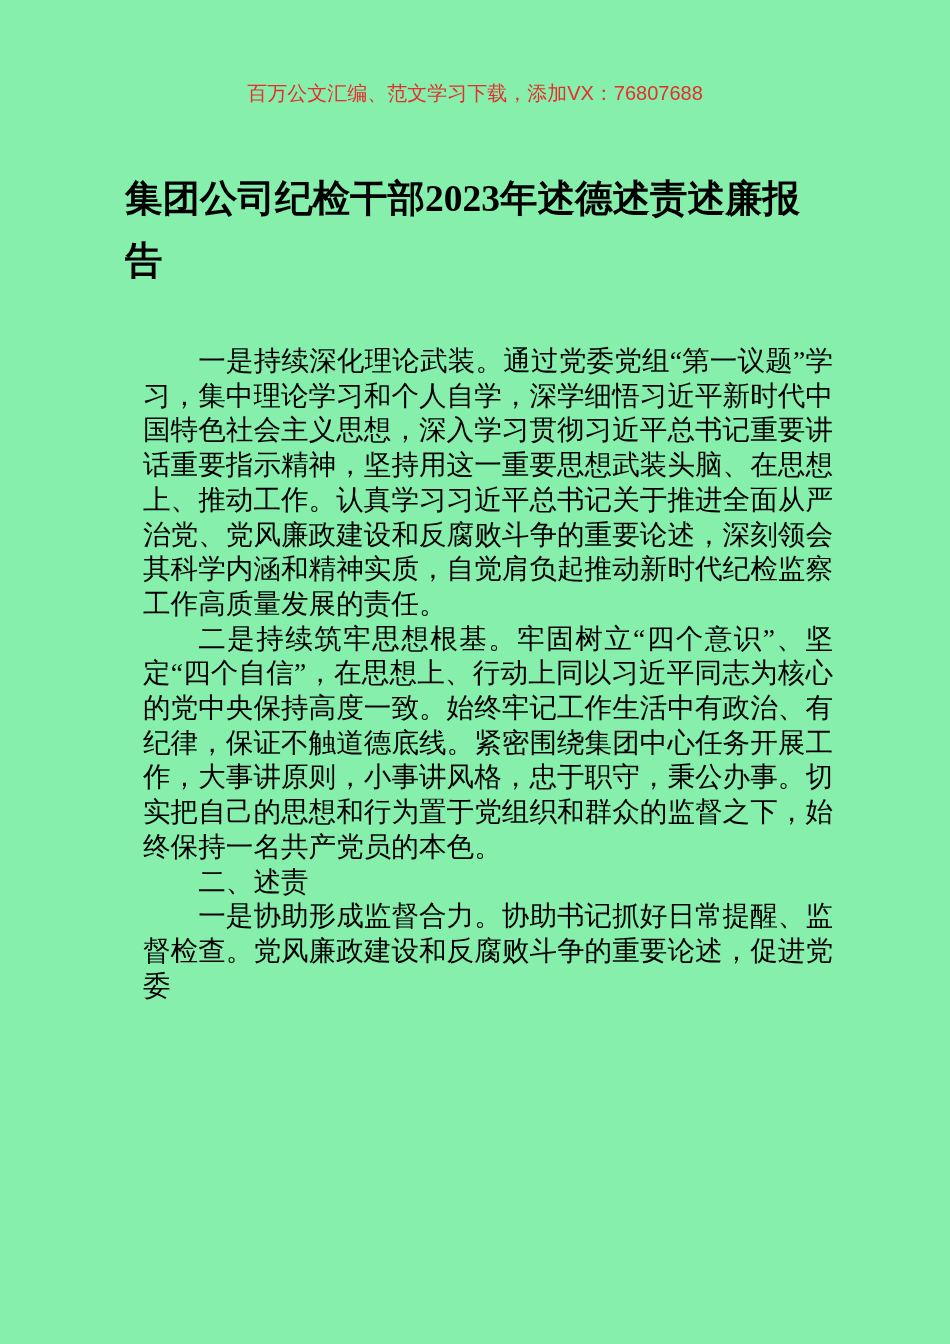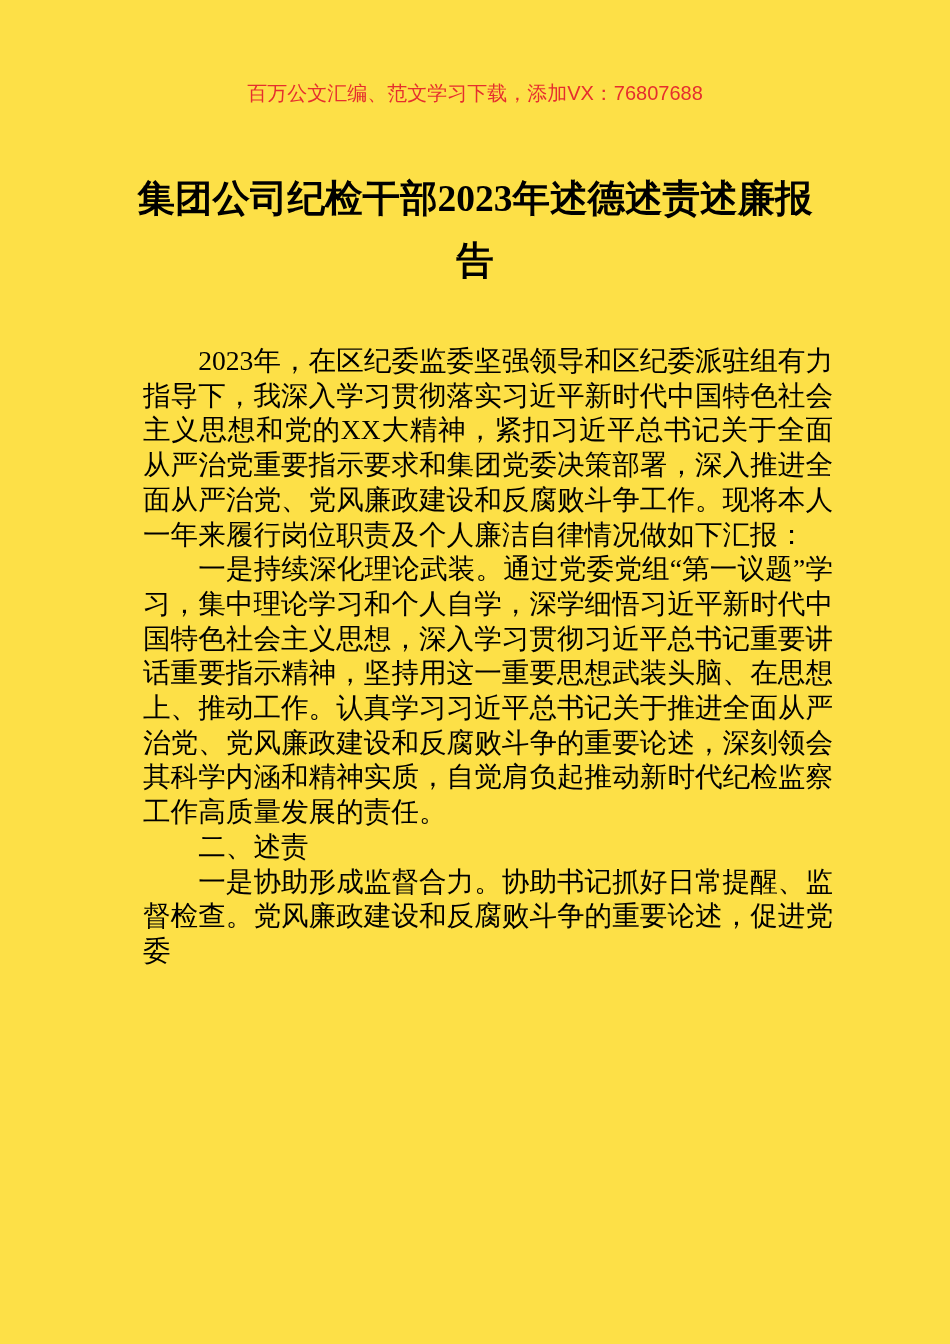--- a/index.html
+++ b/index.html
@@ -4,37 +4,36 @@
 <style>
   html, body {
     margin: 0;
     padding: 0;
     background: #ffffff;
   }
   .page {
     position: relative;
     width: 950px;
     height: 1344px;
-    background: #fde047;
+    background: #86efac;
     overflow: hidden;
     font-family: "Liberation Serif", serif;
     color: #000000;
   }
   .promo {
     padding-top: 78px;
     text-align: center;
     font-size: 20px;
     line-height: 30px;
     font-family: "Liberation Sans", sans-serif;
     color: #e52e2e;
   }
   .title {
     width: 700px;
     margin: 60px auto 0 auto;
-    text-align: center;
     font-size: 37.5px;
     font-weight: bold;
     line-height: 62px;
     color: #000000;
   }
   .doc-body {
     width: 690px;
     margin: 52px 117px 0 143px;
     font-size: 27.6px;
     line-height: 34.7px;
@@ -50,19 +49,19 @@
 </head>
 <body>
 
 <div class="page">
 
   <div class="promo">百万公文汇编、范文学习下载，添加VX：76807688</div>
 
   <h1 class="title">集团公司纪检干部2023年述德述责述廉报告</h1>
 
   <div class="doc-body">
-    <p>2023年，在区纪委监委坚强领导和区纪委派驻组有力指导下，我深入学习贯彻落实习近平新时代中国特色社会主义思想和党的XX大精神，紧扣习近平总书记关于全面从严治党重要指示要求和集团党委决策部署，深入推进全面从严治党、党风廉政建设和反腐败斗争工作。现将本人一年来履行岗位职责及个人廉洁自律情况做如下汇报：</p>
     <p>一是持续深化理论武装。通过党委党组“第一议题”学习，集中理论学习和个人自学，深学细悟习近平新时代中国特色社会主义思想，深入学习贯彻习近平总书记重要讲话重要指示精神，坚持用这一重要思想武装头脑、在思想上、推动工作。认真学习习近平总书记关于推进全面从严治党、党风廉政建设和反腐败斗争的重要论述，深刻领会其科学内涵和精神实质，自觉肩负起推动新时代纪检监察工作高质量发展的责任。</p>
+    <p>二是持续筑牢思想根基。牢固树立“四个意识”、坚定“四个自信”，在思想上、行动上同以习近平同志为核心的党中央保持高度一致。始终牢记工作生活中有政治、有纪律，保证不触道德底线。紧密围绕集团中心任务开展工作，大事讲原则，小事讲风格，忠于职守，秉公办事。切实把自己的思想和行为置于党组织和群众的监督之下，始终保持一名共产党员的本色。</p>
     <p>二、述责</p>
     <p>一是协助形成监督合力。协助书记抓好日常提醒、监督检查。党风廉政建设和反腐败斗争的重要论述，促进党委</p>
   </div>
 
 </div>
 
 </body></html>

